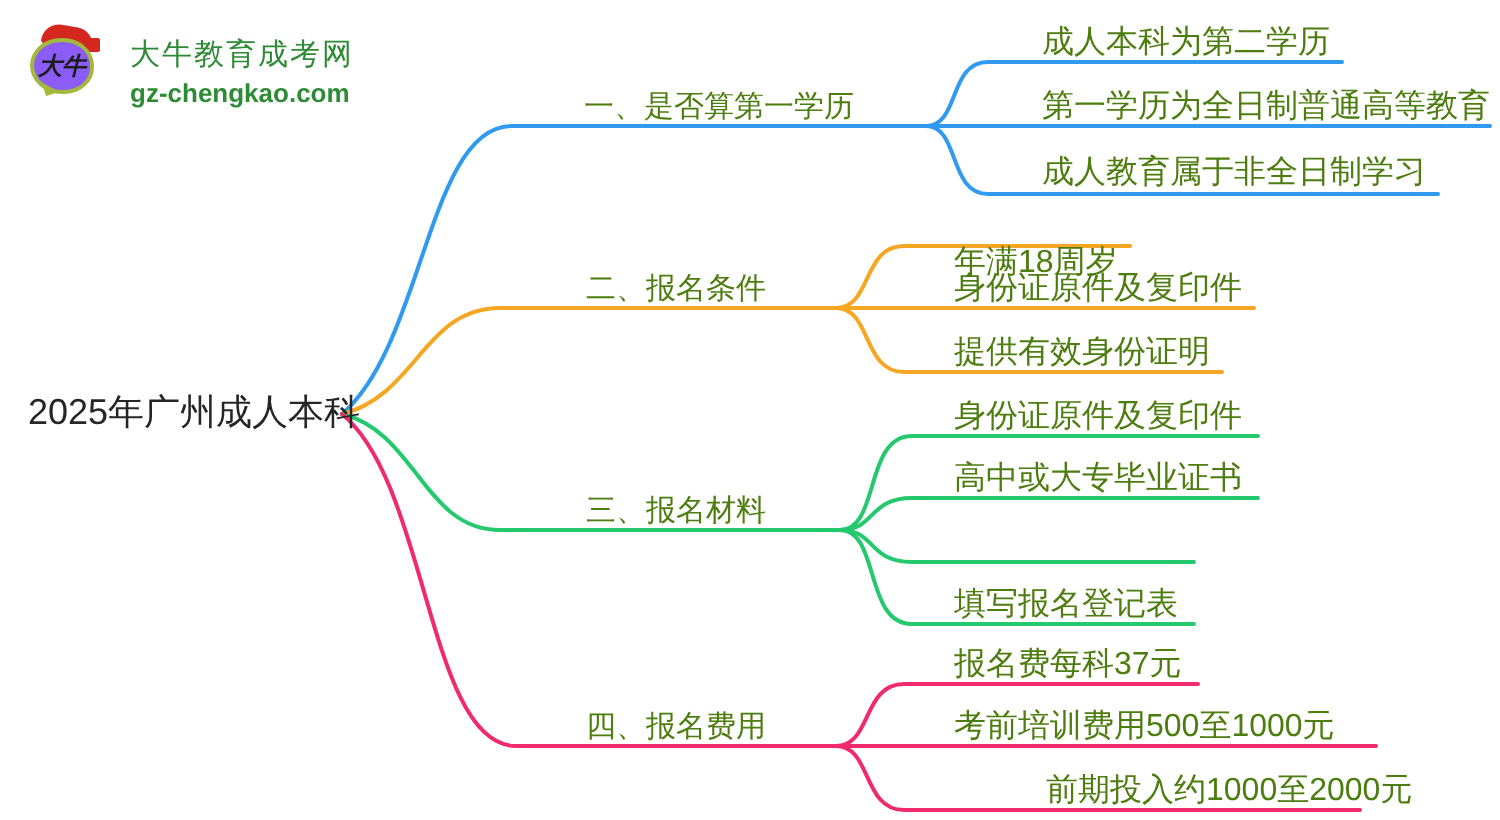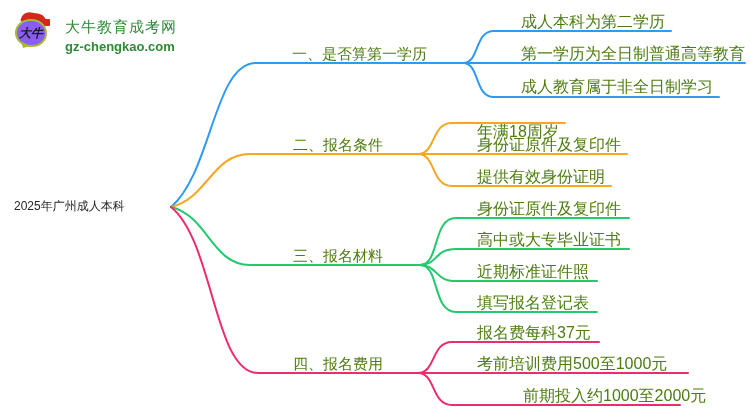--- a/index.html
+++ b/index.html
@@ -5,21 +5,21 @@
   * { margin:0; padding:0; box-sizing:border-box; }
   html,body { width:750px; height:410px; }
   body {
     font-family:"Liberation Sans","DejaVu Sans",sans-serif;
     background:#ffffff; overflow:hidden;
   }
   .canvas { position:relative; width:750px; height:410px; background:#ffffff; }
   .canvas > svg { position:absolute; left:0; top:0; }
 
   .lbl { position:absolute; white-space:nowrap; color:#4d7c0f; line-height:19px; }
-  .root-label   { font-size:12px; color:#262626; }
+  .root-label   { font-size:18px; color:#262626; }
   .branch-label { font-size:15px; }
   .child-label  { font-size:16px; color:#4d7c0f; }
 
   
   .logo { position:absolute; left:12px; top:12px; display:flex; align-items:flex-start; }
   .logo-icon { position:relative; width:44px; height:44px; flex:0 0 auto; }
   .logo-cap  { position:absolute; left:9px; top:1px; width:26px; height:11px;
                border-radius:13px 13px 3px 3px; transform:rotate(10deg); }
   .logo-seal { position:absolute; left:31px; top:7px; width:7px; height:7px; border-radius:1px; }
   .logo-bubble { position:absolute; left:3px; top:7px; width:32px; height:28px;
@@ -87,21 +87,20 @@
   <div class="lbl child-label" style="left:521px; top:77px;">成人教育属于非全日制学习</div>
 
   <div class="lbl branch-label" style="left:293px; top:135px;text-align:right;">二、报名条件</div>
   <div class="lbl child-label" style="left:477px; top:104px;margin-top:18px;">年满18周岁</div>
   <div class="lbl child-label" style="left:477px; top:135px;">身份证原件及复印件</div>
   <div class="lbl child-label" style="left:477px; top:167px;">提供有效身份证明</div>
 
   <div class="lbl branch-label" style="left:293px; top:246px;">三、报名材料</div>
   <div class="lbl child-label" style="left:477px; top:199px;">身份证原件及复印件</div>
   <div class="lbl child-label" style="left:477px; top:230px;">高中或大专毕业证书</div>
-  <div class="lbl child-label" style="left:477px; top:262px;">近期标准证件照</div>
   <div class="lbl child-label" style="left:477px; top:293px;">填写报名登记表</div>
 
   <div class="lbl branch-label" style="left:293px; top:354px;">四、报名费用</div>
   <div class="lbl child-label" style="left:477px; top:323px;">报名费每科37元</div>
   <div class="lbl child-label" style="left:477px; top:354px;">考前培训费用500至1000元</div>
   <div class="lbl child-label" style="left:506px; top:386px;margin-left:17px;">前期投入约1000至2000元</div>
 
 </div>
 
 </body></html>

